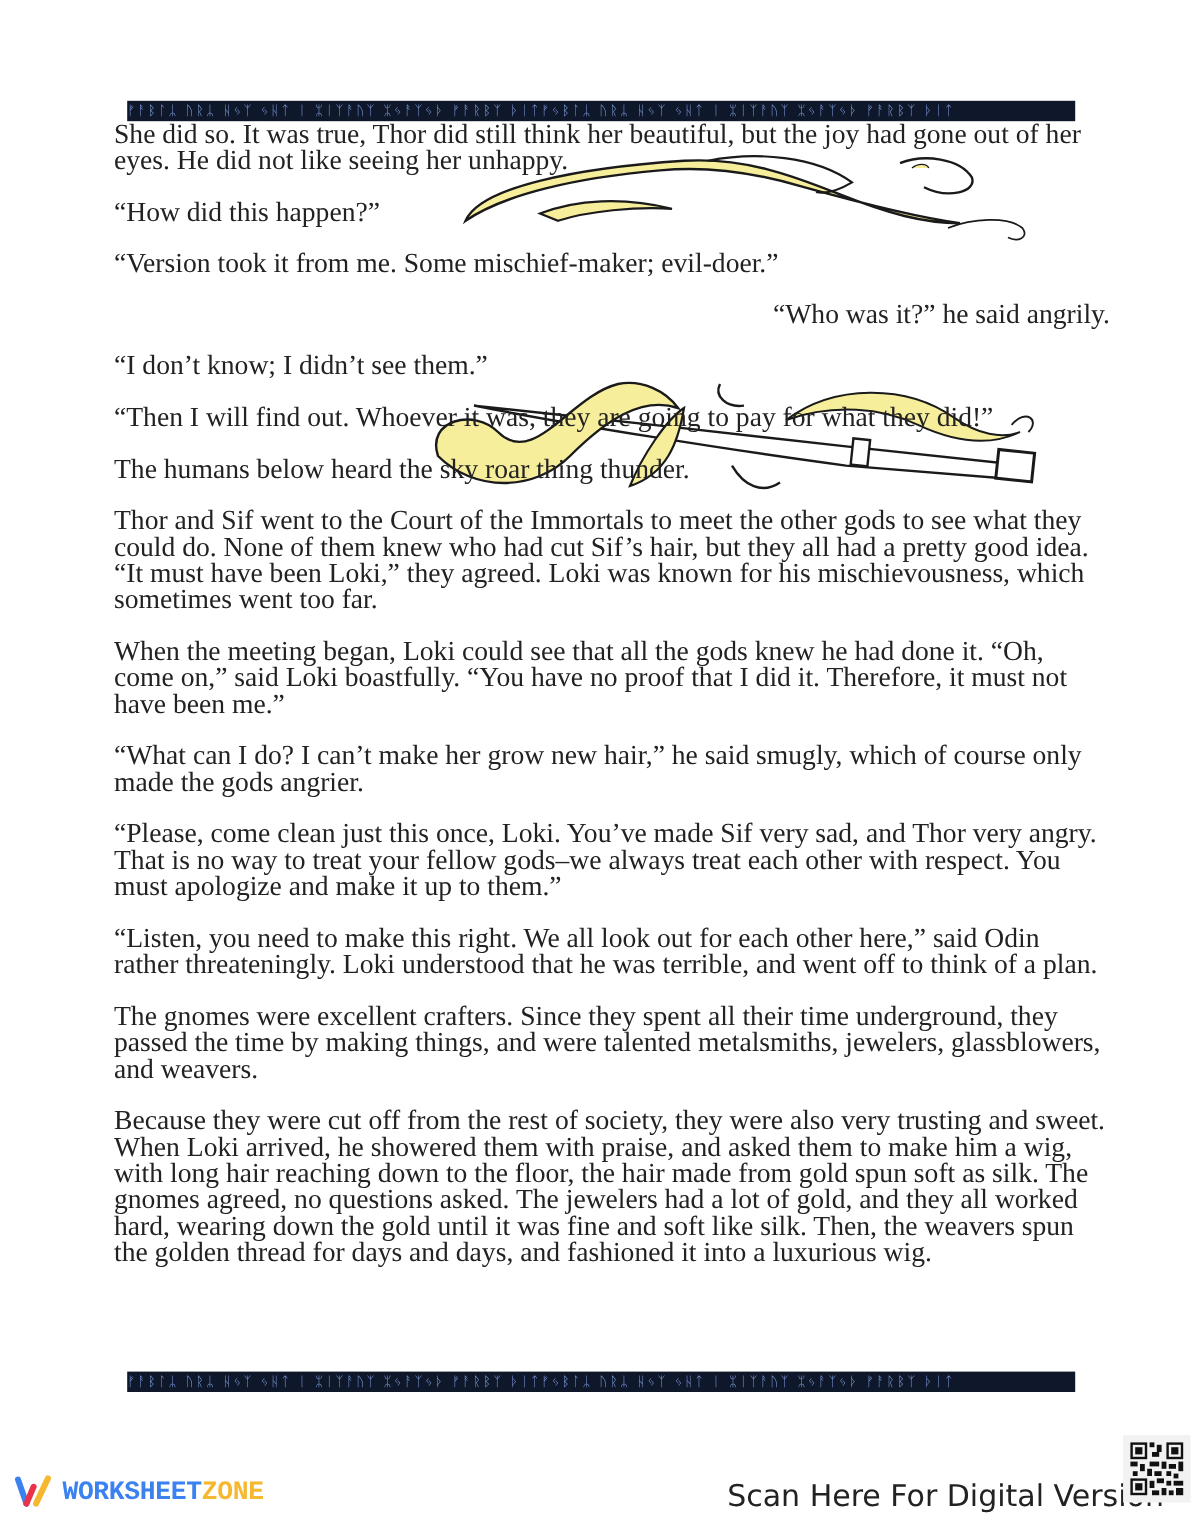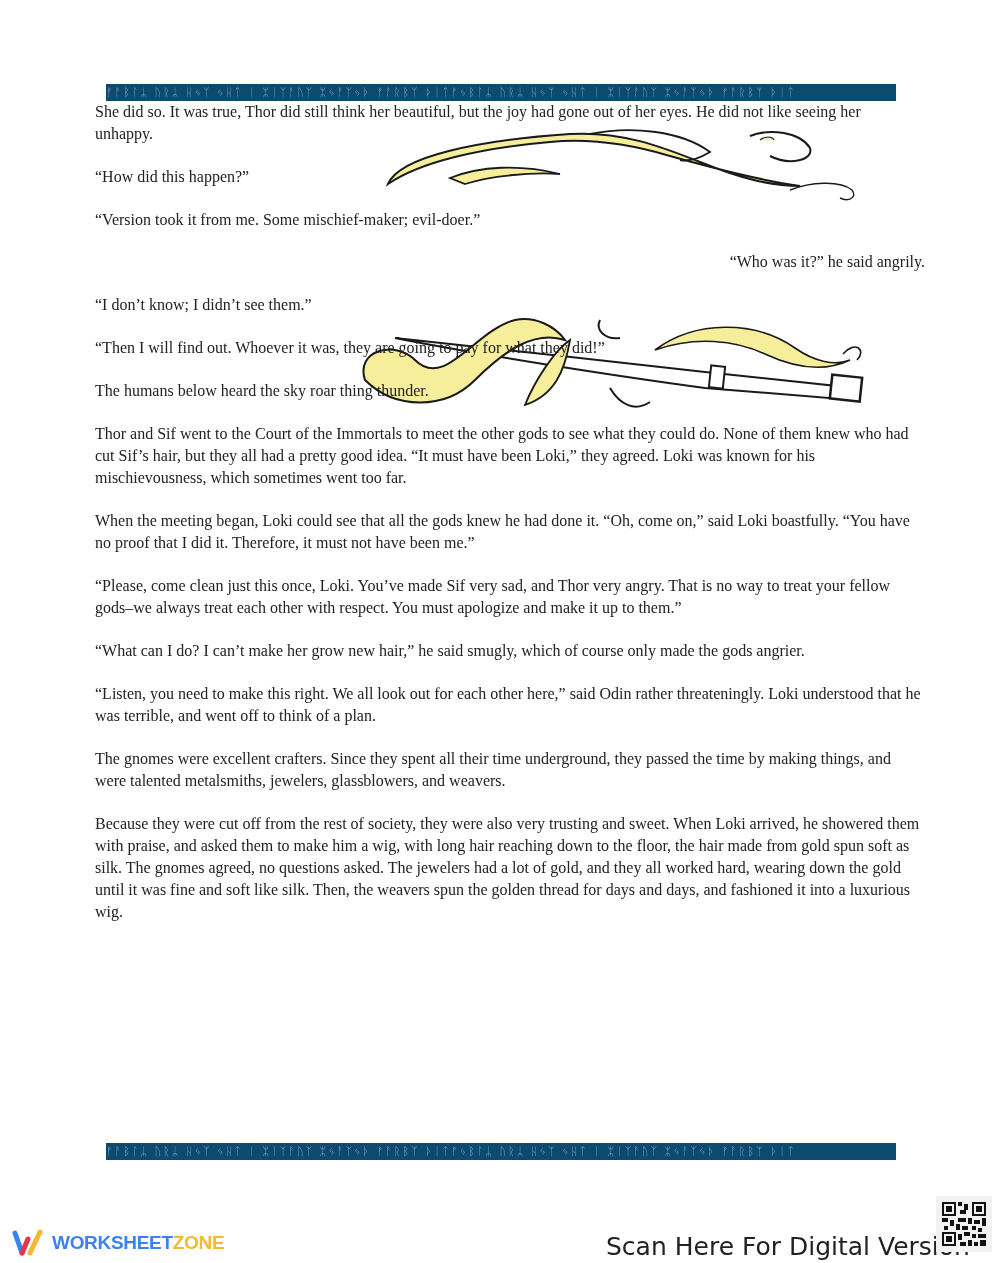--- a/index.html
+++ b/index.html
@@ -1,29 +1,29 @@
 <!DOCTYPE html>
 <html><head>
 <meta charset="utf-8">
 <style>
   html, body { margin: 0; padding: 0; background: #ffffff; }
   body { width: 1000px; height: 1263px; position: relative; overflow: hidden;
          font-family: "Liberation Serif", "DejaVu Serif", serif; color: #222222; }
   .rune-band { position: absolute; left: 106px; width: 790px; height: 17px;
-               background: #0c4a6e; color: #7a97d6; font-family: "DejaVu Sans", sans-serif;
+               background: #0f172a; color: #7a97d6; font-family: "DejaVu Sans", sans-serif;
                font-size: 11px; line-height: 17px; letter-spacing: 2px; white-space: nowrap;
                overflow: hidden; }
   .rune-top { top: 84px; }
   .rune-bottom { top: 1143px; }
   .story { position: absolute; left: 95px; top: 101px; width: 830px; }
-  .para { margin: 0; font-size: 16px; line-height: 22px; position: relative; z-index: 2; }
+  .para { margin: 0; font-size: 23px; line-height: 22px; position: relative; z-index: 2; }
   .deco { position: absolute; z-index: 1; }
   .footer-logo { position: absolute; left: 10px; top: 1228px; display: flex; align-items: center; }
   .logo-mark { width: 36px; height: 30px; }
-  .logo-text { font-family: Liberation Sans, sans-serif; font-weight: bold; font-size: 19px;
+  .logo-text { font-family: Liberation Mono, monospace; font-weight: bold; font-size: 22px;
                margin-left: 6px; letter-spacing: -0.3px; }
   .logo-worksheet { color: #3b82f0; }
   .logo-zone { color: #f5b82e; }
   .scan-text { position: absolute; left: 606px; top: 1232px; font-family: "DejaVu Sans", sans-serif;
                font-size: 25px; color: #222222; }
   .qr { position: absolute; left: 936px; top: 1196px; width: 56px; height: 56px; background: #f2f2f2; }
 </style>
 </head>
 <body>
 
@@ -53,22 +53,22 @@
 <div class="story">
   <p class="para" style="width:820px;">She did so. It was true, Thor did still think her beautiful, but the joy had gone out of her eyes. He did not like seeing her unhappy.</p>
   <p class="para" style="margin-top:21px;">“How did this happen?”</p>
   <p class="para" style="margin-top:21px;">“Version took it from me. Some mischief-maker; evil-doer.”</p>
   <p class="para" style="margin-top:20px;text-align:right;">“Who was it?” he said angrily.</p>
   <p class="para" style="margin-top:21px;">“I don’t know; I didn’t see them.”</p>
   <p class="para" style="margin-top:21px;">“Then I will find out. Whoever it was, they are going to pay for what they did!”</p>
   <p class="para" style="margin-top:21px;">The humans below heard the sky roar thing thunder.</p>
   <p class="para" style="margin-top:21px;">Thor and Sif went to the Court of the Immortals to meet the other gods to see what they could do. None of them knew who had cut Sif’s hair, but they all had a pretty good idea. “It must have been Loki,” they agreed. Loki was known for his mischievousness, which sometimes went too far.</p>
   <p class="para" style="margin-top:21px;">When the meeting began, Loki could see that all the gods knew he had done it. “Oh, come on,” said Loki boastfully. “You have no proof that I did it. Therefore, it must not have been me.”</p>
+  <p class="para" style="margin-top:21px;">“What can I do? I can’t make her grow new hair,” he said smugly, which of course only made the gods angrier.</p>
   <p class="para" style="margin-top:21px;">“Please, come clean just this once, Loki. You’ve made Sif very sad, and Thor very angry. That is no way to treat your fellow gods–we always treat each other with respect. You must apologize and make it up to them.”</p>
-  <p class="para" style="margin-top:21px;">“What can I do? I can’t make her grow new hair,” he said smugly, which of course only made the gods angrier.</p>
   <p class="para" style="margin-top:21px;">“Listen, you need to make this right. We all look out for each other here,” said Odin rather threateningly. Loki understood that he was terrible, and went off to think of a plan.</p>
   <p class="para" style="margin-top:21px;">The gnomes were excellent crafters. Since they spent all their time underground, they passed the time by making things, and were talented metalsmiths, jewelers, glassblowers, and weavers.</p>
   <p class="para" style="margin-top:21px;">Because they were cut off from the rest of society, they were also very trusting and sweet. When Loki arrived, he showered them with praise, and asked them to make him a wig, with long hair reaching down to the floor, the hair made from gold spun soft as silk. The gnomes agreed, no questions asked. The jewelers had a lot of gold, and they all worked hard, wearing down the gold until it was fine and soft like silk. Then, the weavers spun the golden thread for days and days, and fashioned it into a luxurious wig.</p>
 </div>
 
 <div class="rune-band rune-bottom">ᚠᚨᛒᛚᛦ ᚢᚱᛦ ᚺᛃᛉ ᛃᚺᛏ ᛁ ᛯᛁᛉᚨᚢᛉ ᛯᛃᚨᛉᛃᚦ ᚠᚨᚱᛒᛉ ᚦᛁᛏᚠᛃᛒᛚᛦ ᚢᚱᛦ ᚺᛃᛉ ᛃᚺᛏ ᛁ ᛯᛁᛉᚨᚢᛉ ᛯᛃᚨᛉᛃᚦ ᚠᚨᚱᛒᛉ ᚦᛁᛏ</div>
 
 <div class="footer-logo">
   <svg class="logo-mark" viewBox="0 0 36 30">
     <line x1="5" y1="5" x2="12" y2="25" stroke="#3b82f0" stroke-width="5" stroke-linecap="round"></line>

